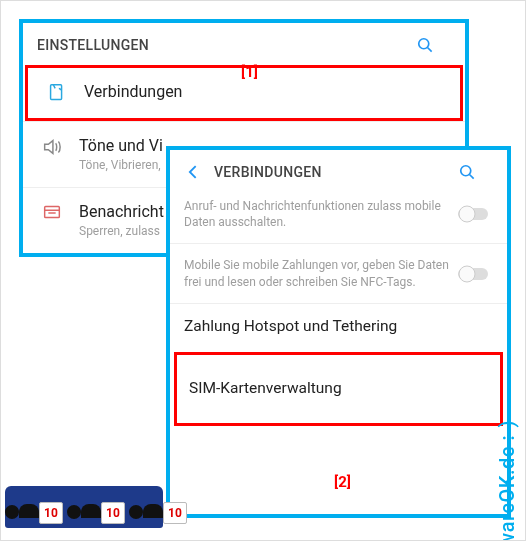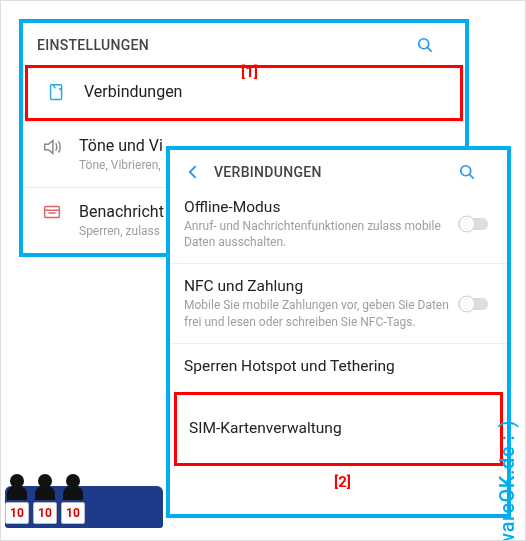--- a/index.html
+++ b/index.html
@@ -66,21 +66,21 @@
     display: flex; gap: 4px; align-items: flex-end;
   }
   .desk {
     position: absolute; left: 0; bottom: 2px;
     width: 158px; height: 42px;
     background: #1e3a8a; border-radius: 6px 6px 3px 3px;
     z-index: 0;
   }
   .judge {
     position: relative; z-index: 1;
-    display:flex; flex-direction:column; align-items:center;
+    display:flex; flex-direction:row; align-items:center;
     margin-bottom: 6px;
   }
   .judge .head { width: 14px; height: 14px; background:#111; border-radius:50%; }
   .judge .body { width: 20px; height: 14px; background:#111; border-radius: 8px 8px 0 0; margin-top:-2px; }
   .judge .card {
     width: 24px; height: 22px; background:#fff; border:1px solid #bbb;
     display:flex; align-items:center; justify-content:center;
     font-size: 12px; font-weight:bold; color:#d00; margin-top:2px;
     border-radius:2px;
   }
@@ -150,45 +150,43 @@
     <span class="search">
       <svg viewBox="0 0 24 24" fill="none" stroke="#2196f3" stroke-width="2">
           <circle cx="10.5" cy="10.5" r="6"></circle>
           <line x1="20" y1="20" x2="15" y2="15"></line>
         </svg>
     </span>
   </div>
   <div class="list">
     <div class="row first">
       <div class="txt">
-        <div class="label">Offline-Modus</div>
         <div class="sub wrap">Anruf- und Nachrichtenfunktionen zulass mobile Daten ausschalten.</div>
       </div>
       <span class="toggle">
         <svg width="36" height="20">
             <rect x="1" y="4" width="30" height="12" rx="6" fill="#ddd"></rect>
             <circle cx="10" cy="10" r="8" fill="#fafafa" stroke="#ccc"></circle>
           </svg>
       </span>
     </div>
     <div class="row">
       <div class="txt">
-        <div class="label">NFC und Zahlung</div>
         <div class="sub wrap">Mobile Sie mobile Zahlungen vor, geben Sie Daten frei und lesen oder schreiben Sie NFC-Tags.</div>
       </div>
       <span class="toggle">
         <svg width="36" height="20">
             <rect x="1" y="4" width="30" height="12" rx="6" fill="#ddd"></rect>
             <circle cx="10" cy="10" r="8" fill="#fafafa" stroke="#ccc"></circle>
           </svg>
       </span>
     </div>
     <div class="row">
       <div class="txt">
-        <div class="label">Sperren Hotspot und Tethering</div>
+        <div class="label">Zahlung Hotspot und Tethering</div>
       </div>
     </div>
     <div class="row highlight-red">
       <div class="txt">
         <div class="label">SIM-Kartenverwaltung</div>
       </div>
     </div>
   </div>
 </div>
 

